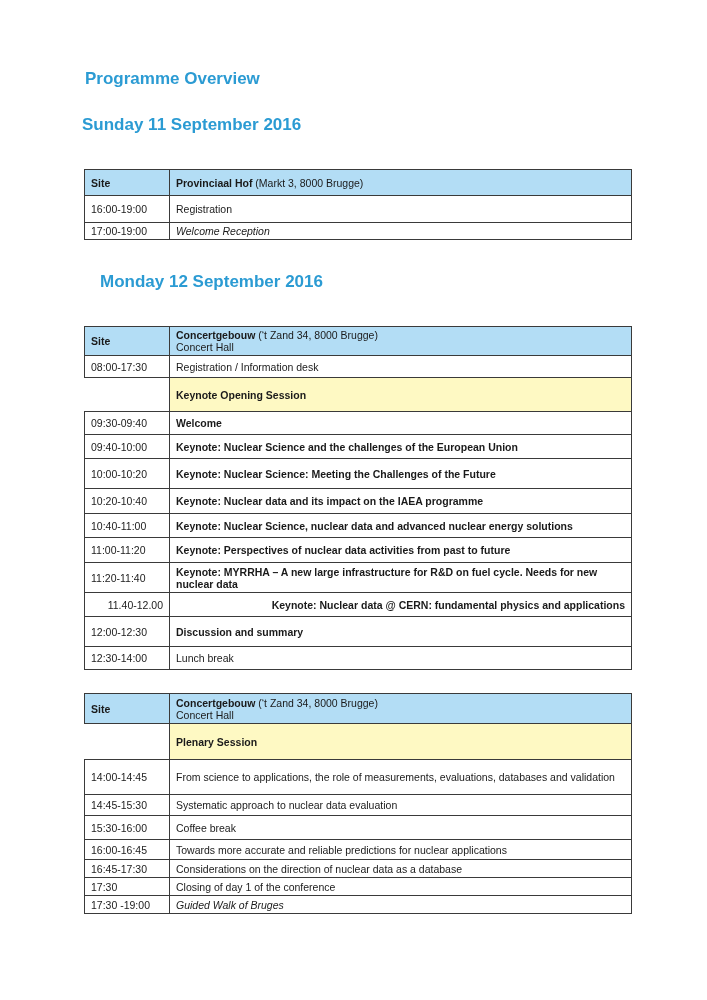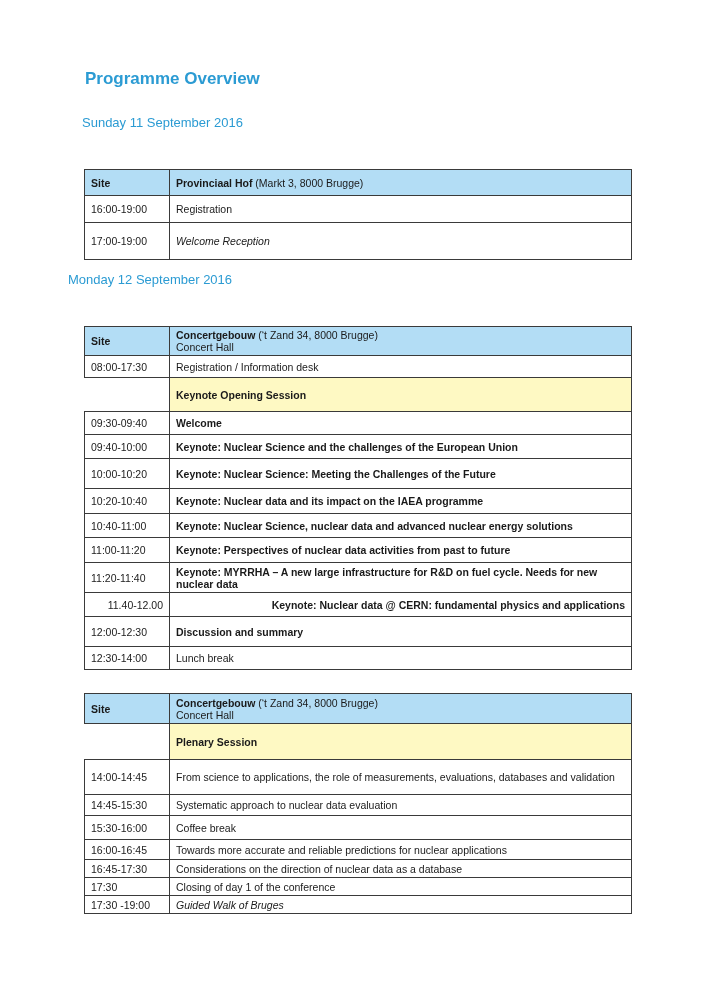--- a/index.html
+++ b/index.html
@@ -1,18 +1,18 @@
 <!DOCTYPE html>
 <html><head>
 <meta charset="utf-8">
 <style>
   html, body { margin: 0; padding: 0; background: #ffffff; }
   body { width: 707px; height: 1000px; position: relative; font-family: "Liberation Sans", sans-serif; color: #1a1a1a; }
   .h1 { position: absolute; left: 85px; top: 69px; font-size: 17px; font-weight: bold; color: #2b9bd3; }
-  .h2 { position: absolute; font-size: 13px; font-weight: normal; color: #2b9bd3; }
+  .h2 { position: absolute; font-size: 17px; font-weight: bold; color: #2b9bd3; }
   table.sched { position: absolute; left: 84px; width: 548px; border-collapse: collapse; font-size: 10.5px; padding-left: 36px; }
   table.sched td { border: 1px solid #3a3a3a; padding: 2px 6px; vertical-align: middle; }
   table.sched td.time { width: 72px; }
   tr.hdr td { background: #b3ddf5; }
   tr.sess td.desc { background: #fef9c3; }
   tr.sess td.time { background: #ffffff; border-left-color: #ffffff; border-top-color: #3a3a3a; }
   .b { font-weight: bold; }
   .i { font-style: italic; }
 </style>
 </head>
@@ -24,28 +24,28 @@
 <table class="sched" style="top:169px;">
   <tbody>
       <tr class="hdr" style="height:26px;">
     <td class="time b">Site</td>
     <td><span class="b">Provinciaal Hof</span><span> (Markt 3, 8000 Brugge)</span></td>
   </tr>
   <tr style="height:27px;">
     <td class="time">16:00-19:00</td>
     <td>Registration</td>
   </tr>
-  <tr style="height:37px;">
+  <tr style="height:17px;">
     <td class="time">17:00-19:00</td>
     <td class="i">Welcome Reception</td>
   </tr>
 </tbody>
   </table>
 
-<div class="h2" style="left:68px;top:272px;">Monday 12 September 2016</div>
+<div class="h2" style="left:100px;top:272px;">Monday 12 September 2016</div>
 
 <table class="sched" style="top:326px;">
   <tbody>
       <tr class="hdr" style="height:29px;">
     <td class="time b">Site</td>
     <td><span class="b">Concertgebouw</span><span> (‘t Zand 34, 8000 Brugge)</span><br><span>Concert Hall</span></td>
   </tr>
   <tr style="height:22px;">
         <td class="time">08:00-17:30</td>
         <td>Registration / Information desk</td>

